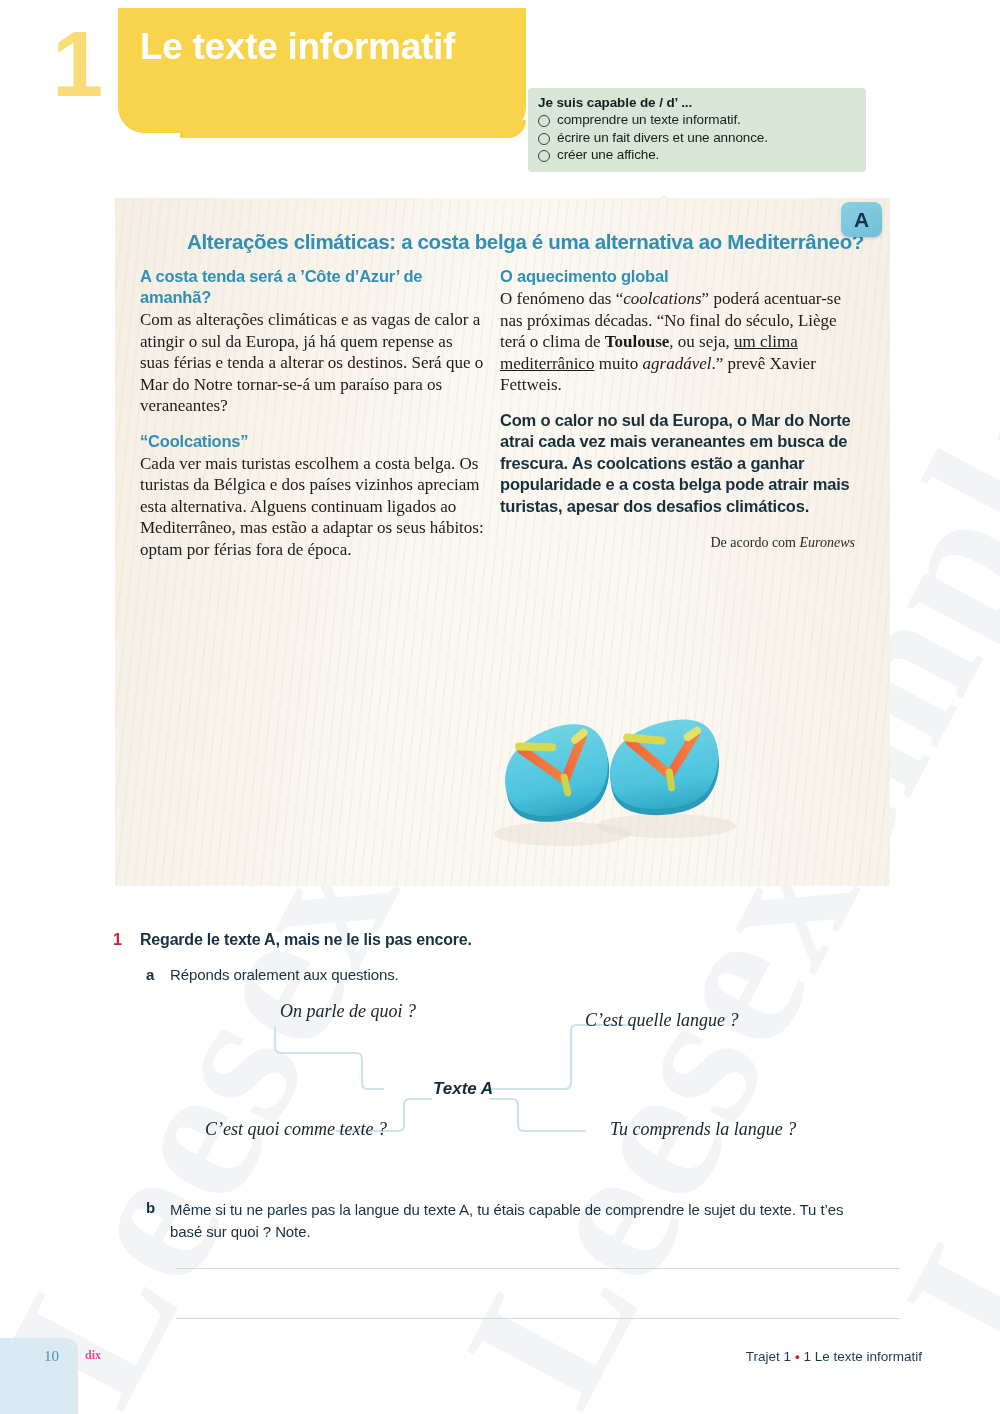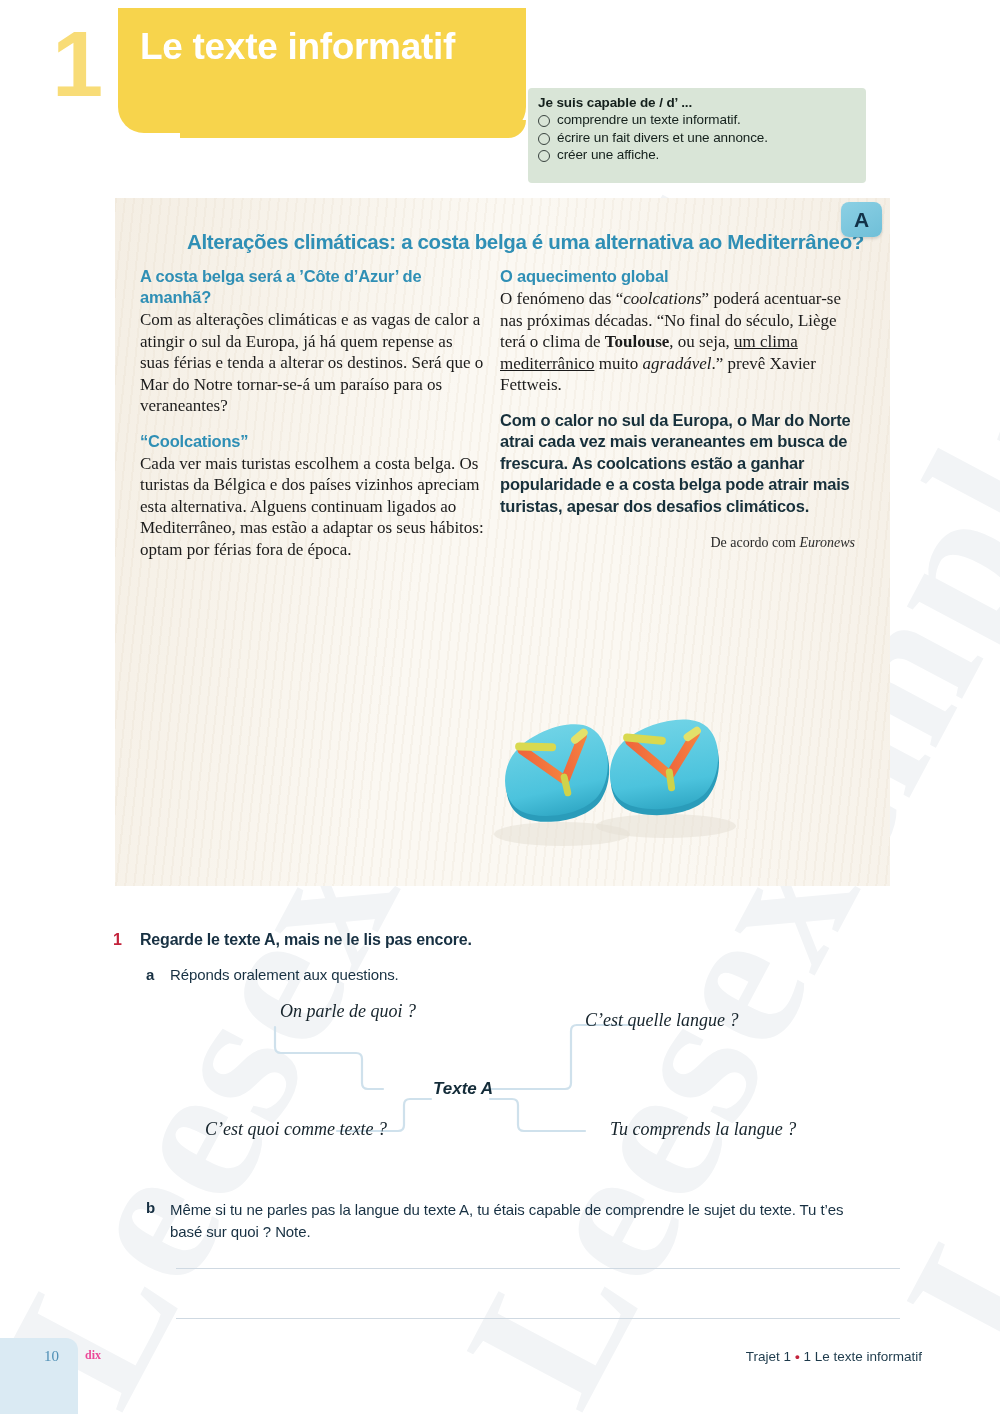--- a/index.html
+++ b/index.html
@@ -52,21 +52,21 @@
   }
   .banner-sub{
     position:absolute;left:170px;top:74px;
     color:#1b3a2e;font-size:20px;font-weight:700;letter-spacing:-0.1px;
   }
 
   
   .goals{
     position:absolute;left:528px;top:88px;width:318px;
     background:#d9e5d7;border-radius:4px;
-    padding:7px 10px 20px 10px;
+    padding:7px 10px 9px 10px;
     z-index:4;
   }
   .goals-title{
     font-size:13.5px;font-weight:700;color:#14201c;margin-bottom:2px;letter-spacing:-0.1px;
   }
   .goal-row{display:flex;align-items:flex-start;gap:7px;margin-top:1.5px;}
   .goal-bullet{
     width:10px;height:10px;border:1.4px solid #39433f;border-radius:50%;
     flex:0 0 auto;margin-top:3px;
   }
@@ -214,21 +214,21 @@
     <span class="goal-bullet"></span>
     <span class="goal-txt">créer une affiche.</span>
   </div>
 </div>
 
 <div class="article">
 
   <div class="art-title">Alterações climáticas: a costa belga é uma alternativa ao Mediterrâneo?</div>
 
   <div class="col col-l">
-    <p class="sub">A costa belga será a ’Côte d’Azur’ de amanhã?</p>
+    <p class="sub">A costa tenda será a ’Côte d’Azur’ de amanhã?</p>
     <p class="body">Com as alterações climáticas e as vagas de calor a atingir o sul da Europa, já há quem repense as suas férias e tenda a alterar os destinos. Será que o Mar do Notre tornar-se-á um paraíso para os veraneantes?</p>
     <p class="sub">“Coolcations”</p>
     <p class="body">Cada ver mais turistas escolhem a costa belga. Os turistas da Bélgica e dos países vizinhos apreciam esta alternativa. Alguens continuam ligados ao Mediterrâneo, mas estão a adaptar os seus hábitos: optam por férias fora de época.</p>
   </div>
 
   <div class="col col-r">
     <p class="sub">O aquecimento global</p>
     <p class="body"><span>O fenómeno das “</span><i>coolcations</i><span>” poderá acentuar-se nas próximas décadas. “No final do século, Liège terá o clima de </span><b>Toulouse</b><span>, ou seja, </span><u>um clima mediterrânico</u><span> muito </span><i>agradável</i><span>.” prevê Xavier Fettweis.</span></p>
     <p class="bold-para">Com o calor no sul da Europa, o Mar do Norte atrai cada vez mais veraneantes em busca de frescura. As coolcations estão a ganhar popularidade e a costa belga pode atrair mais turistas, apesar dos desafios climáticos.</p>
     <div class="source"><span>De acordo com </span><i>Euronews</i></div>

